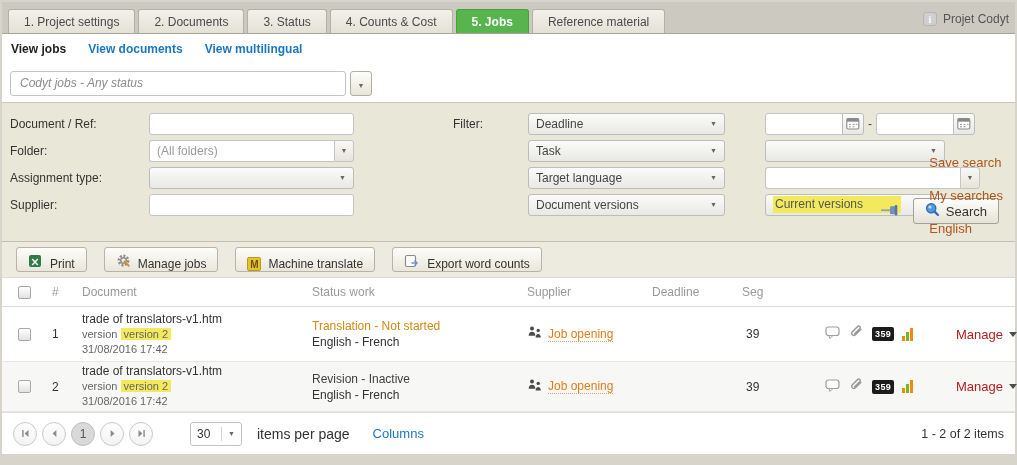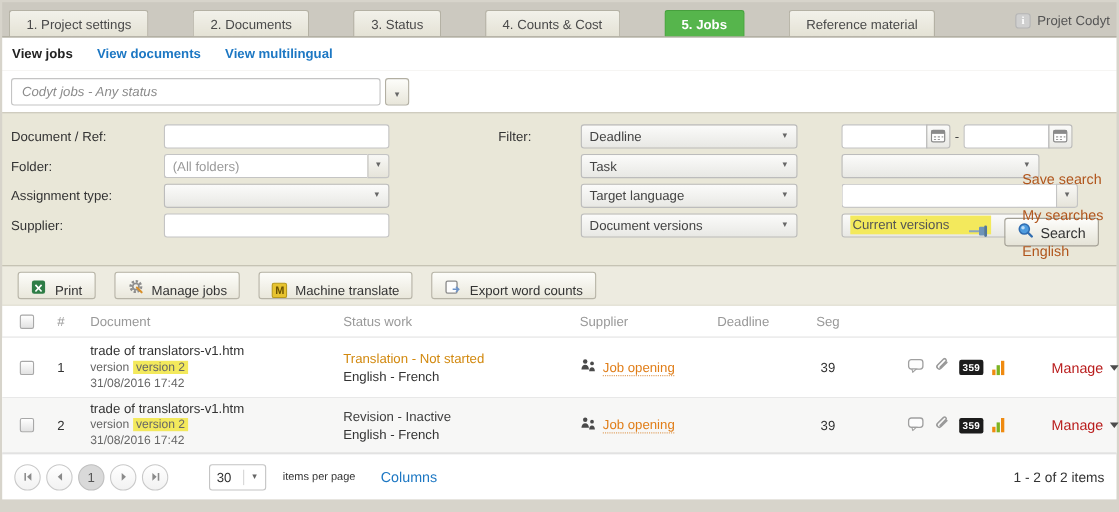--- a/index.html
+++ b/index.html
@@ -8,21 +8,21 @@
     background:#d7d4cb;
     font-family:"Liberation Sans", sans-serif;
     font-size:12px; color:#333;
     position:relative; overflow:hidden;
   }
   .app { position:absolute; top:2px; left:2px; right:2px; }
 
   
   .tabbar {
     height:32px; background:#ccc9c0; border-bottom:1px solid #a9a699;
-    display:flex; align-items:flex-end; padding:0 6px; position:relative;gap:37px;
+    display:flex; align-items:flex-end; padding:0 6px; position:relative;
   }
   .tab {
     height:24px; line-height:24px; padding:0 15px; margin-right:3px;
     background:linear-gradient(#f2f1ea,#e4e2d5);
     border:1px solid #b4b1a4; border-bottom:none;
     border-radius:3px 3px 0 0; color:#4a4a4a; cursor:default; white-space:nowrap;
   }
   .tab.active {
     background:#56b54c; border-color:#46a03d; color:#fff; font-weight:bold;
   }
@@ -170,21 +170,21 @@
   }
   .pg {
     width:24px; height:24px; border-radius:50%; border:1px solid #c9c9c9;
     background:linear-gradient(#fff,#f2f2f2); display:flex; align-items:center; justify-content:center;
     cursor:pointer; color:#555;
   }
   .pg.current { background:#d9d9d9; border-color:#bfbfbf; }
   .page-size { width:52px; height:24px; margin-left:32px; border:1px solid #c4c4c4; border-radius:3px;
     background:#fff; display:flex; align-items:center; justify-content:space-between; padding:0 6px; cursor:pointer; }
   .page-size .ps-caret { border-left:1px solid #d5d5d5; padding-left:6px; height:14px; display:flex; align-items:center; }
-  .ipp { margin-left:10px; color:#333; font-size:10px; }
+  .ipp { margin-left:10px; color:#333; font-size:14px; }
   .columns-link { margin-left:18px; color:#1c77c3; font-size:13px; cursor:pointer; }
   .pg-summary { margin-left:auto; color:#333; font-size:12.5px; }
 </style>
 </head>
 <body>
 
 <div class="app">
 
   <div class="tabbar">
     <div class="tab">1. Project settings</div>

